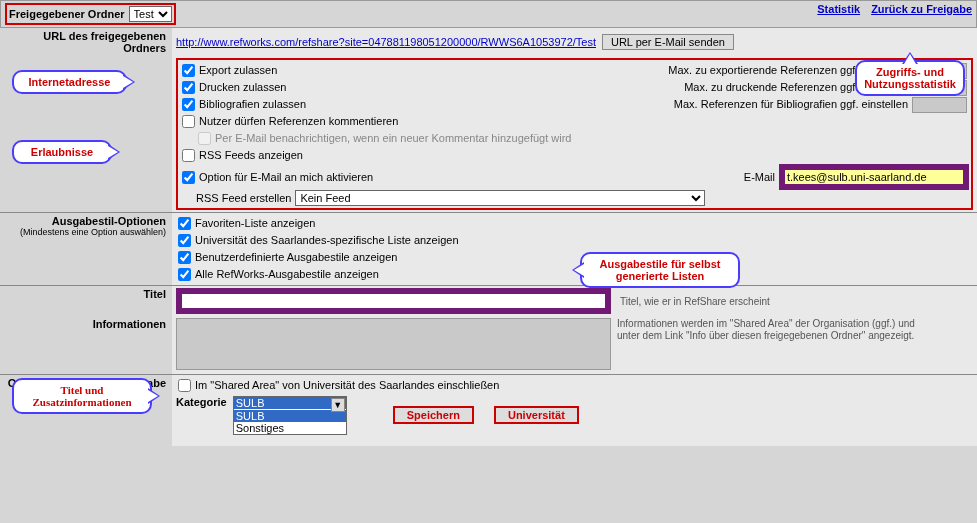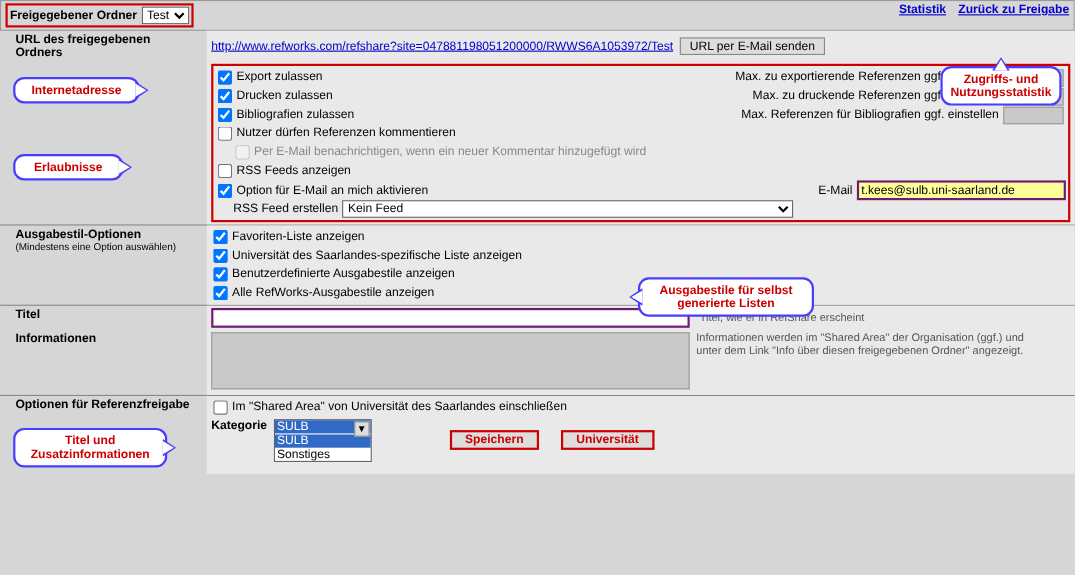--- a/index.html
+++ b/index.html
@@ -30,32 +30,32 @@
   .top-right a { margin-left: 8px; }
   select {
     font-family: Verdana, Arial, sans-serif;
     font-size: 11px;
     background: #fff;
     border: 1px solid #666;
   }
   input[type="text"] {
     font-family: Verdana, Arial, sans-serif;
     font-size: 11px;
-    border: 2px solid #701a75;
+    border: 6px solid #701a75;
     background: #fff;
     padding: 1px 2px;
   }
   .section {
     display: flex;
     border-bottom: 0;
   }
   .label-col {
-    width: 188px;
-    text-align: left;
-    padding: 2px 6px 2px 14px;
+    width: 172px;
+    text-align: right;
+    padding: 2px 6px 2px 2px;
     font-weight: bold;
     font-size: 11px;
     position: relative;
   }
   .label-col .sub { font-weight: normal; font-size: 9px; display: block; }
   .content-col {
     flex: 1;
     background: #e9e9e9;
     padding: 2px 4px;
     position: relative;
@@ -103,21 +103,21 @@
     font-family: Verdana, Arial, sans-serif;
     font-size: 11px;
     cursor: pointer;
     color: #cc0000;
   }
   .kat-row { display: flex; align-items: flex-start; gap: 6px; margin-top: 2px; }
   .kat-label { font-weight: bold; }
   .kat-dropdown {
     border: 1px solid #666;
     background: #fff;
-    width: 89px;
+    width: 114px;
     position: absolute;
     top: 0;
     left: 0;
   }
   .kat-dropdown .kat-sel { background: #316ac5; color: #fff; padding: 0 2px; }
   .kat-dropdown .kat-opt { padding: 0 2px; }
   .kat-dropdown-outer { display:inline-block; width:94px; height:48px; position:relative; }
   .kat-dropdown .kat-arrow { position:absolute; right:1px; top:1px; width:14px; height:14px; background:#ddd; border:1px solid #888; text-align:center; font-size:9px; line-height:12px; }
 
   .callout {
@@ -329,16 +329,16 @@
         <button class="reset-btn">Universität</button>
       </div>
     </div>
   </div>
 </div>
 
 <div class="callout pt-right" style="top:70px; left:12px; width:115px;">Internetadresse</div>
 <div class="callout pt-right" style="top:140px; left:12px; width:100px;">Erlaubnisse</div>
 <div class="callout pt-up" style="top:60px; left:855px; width:110px;">Zugriffs- und Nutzungsstatistik</div>
 <div class="callout pt-left" style="top:252px; left:580px; width:160px;">Ausgabestile für selbst generierte Listen</div>
-<div class="callout pt-right" style="top:389px; left:12px; width:140px;">Titel und Zusatzinformationen</div>
+<div class="callout pt-right" style="top:378px; left:12px; width:140px;font-family:Liberation Serif, serif;">Titel und Zusatzinformationen</div>
 <div class="callout pt-left" style="top:450px; left:665px; width:220px;">Anzeige auf Institutionenseite? Unter welchem "Ordner"? (vom Administrator anzulegen)</div>
 
 </div>
 
 </body></html>

